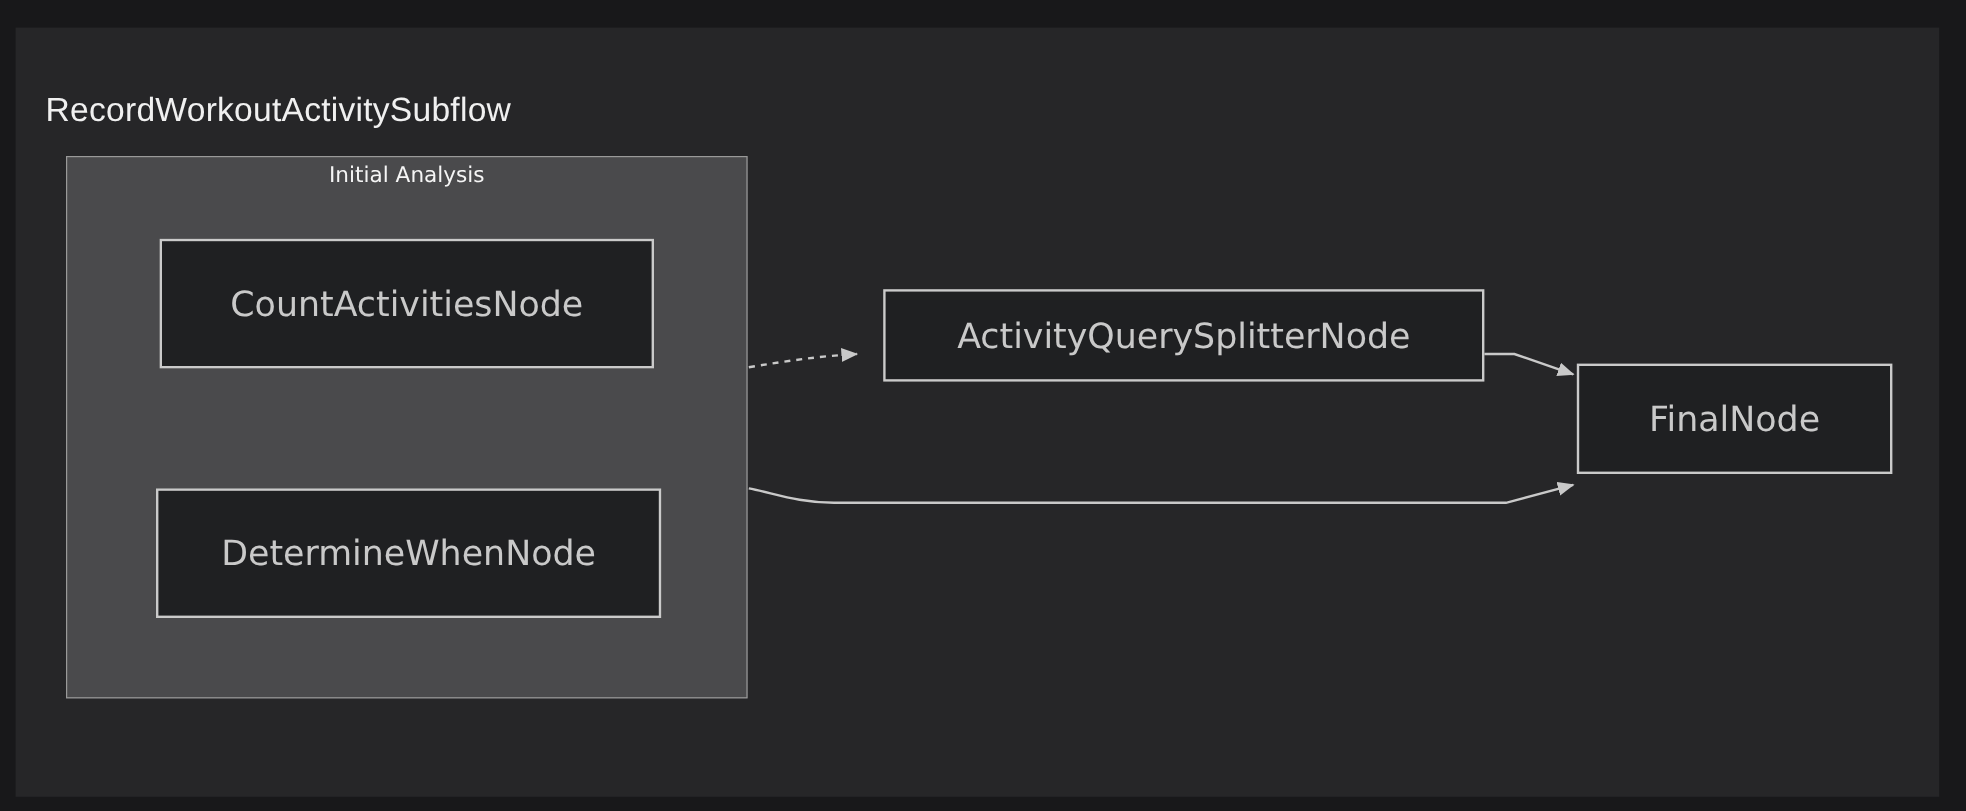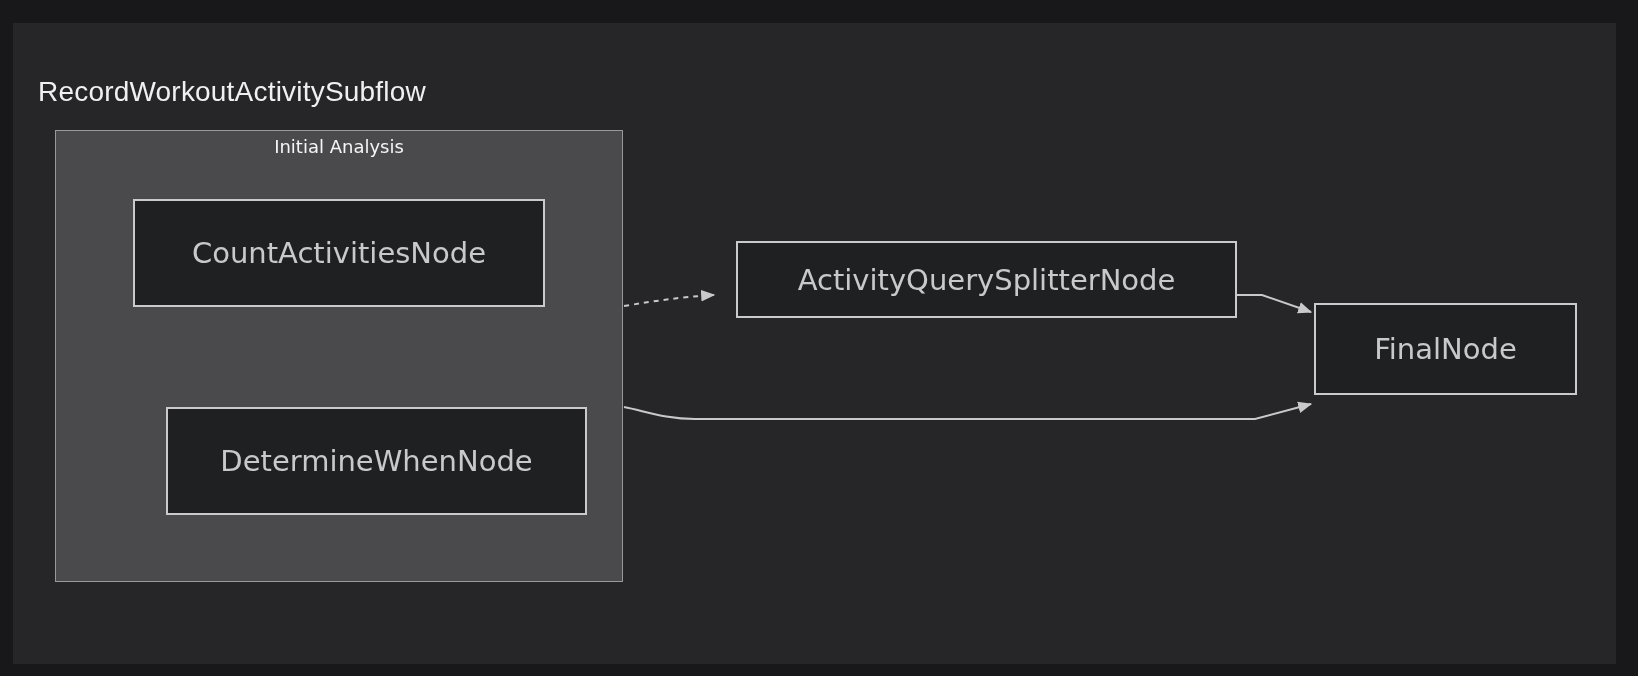--- a/index.html
+++ b/index.html
@@ -18,21 +18,21 @@
     font-family:"Liberation Sans",sans-serif;font-weight:normal;font-size:28px;
     letter-spacing:0.2px;color:var(--title-text);white-space:nowrap;}
   .cluster{position:absolute;left:55px;top:130px;width:568px;height:452px;
     background:var(--cluster-fill);border:1.5px solid var(--cluster-border);}
   .cluster-label{position:absolute;left:55px;top:136px;width:568px;
     text-align:center;font-size:18px;color:var(--cluster-label-text);white-space:nowrap;}
   .node{position:absolute;display:flex;align-items:center;justify-content:center;
     background:var(--node-fill);border:2px solid var(--node-border);
     color:var(--node-text);font-size:29px;white-space:nowrap;}
   .node-count{left:133px;top:199px;width:412px;height:108px;}
-  .node-when{left:130px;top:407px;width:421px;height:108px;margin-left:36px;}
+  .node-when{left:130px;top:407px;width:421px;height:108px;}
   .node-splitter{left:736px;top:241px;width:501px;height:77px;}
   .node-final{left:1314px;top:303px;width:263px;height:92px;}
   svg.edges{position:absolute;left:0;top:0;width:1638px;height:676px;
     pointer-events:none;overflow:visible;}
   .edge{fill:none;stroke:var(--edge);stroke-width:2px;}
   .edge.dashed{stroke-dasharray:5 5;}
 </style>
 </head>
 <body>
 

